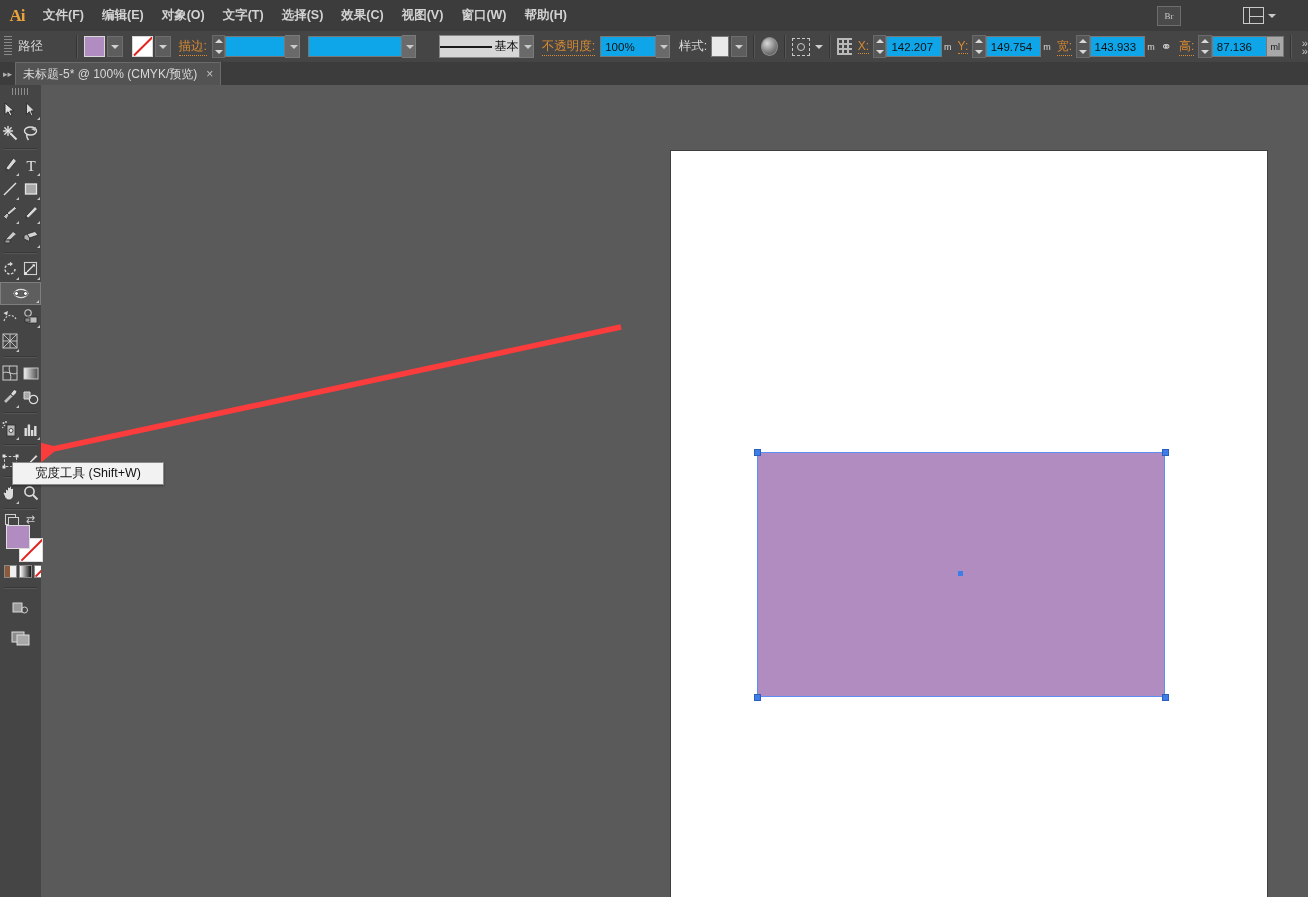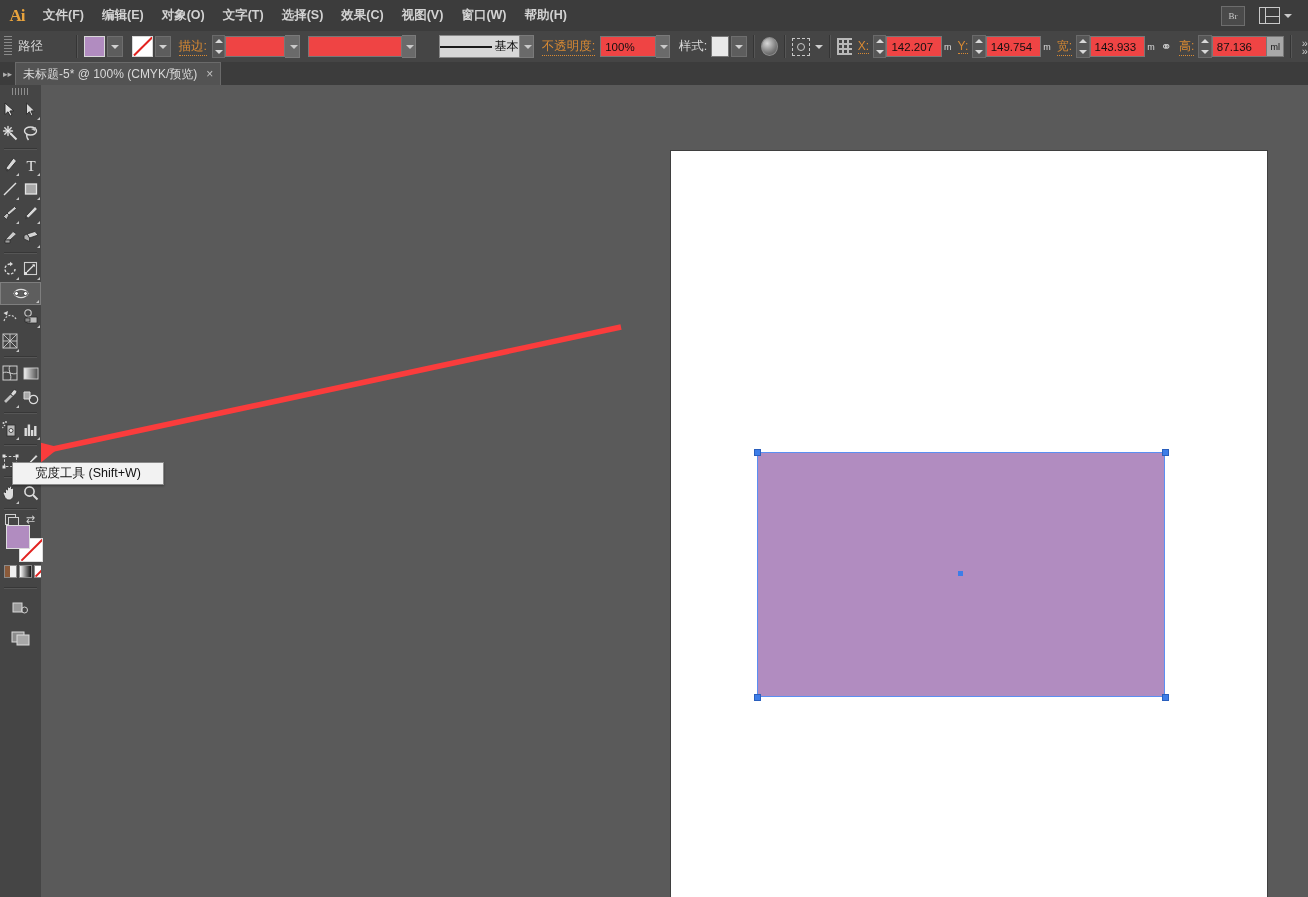--- a/index.html
+++ b/index.html
@@ -19,21 +19,21 @@
   }
   .ai-logo{
     width:34px;height:31px;display:flex;align-items:center;justify-content:center;
     color:#e8a33d;font-weight:bold;font-size:17px;font-family:"Liberation Serif",serif;
     letter-spacing:-1px;
   }
   .menu-item{
     color:#d2d2d2;font-size:12.5px;padding:0 9px;height:31px;
     display:flex;align-items:center;cursor:default;white-space:nowrap;font-weight:bold;
   }
-  .menu-right{margin-left:auto;display:flex;align-items:center;padding-right:6px;}
+  .menu-right{margin-left:auto;display:flex;align-items:center;padding-right:22px;gap:48px;}
   .br-btn{
     width:22px;height:18px;border:1px solid #6d6d6d;background:#4a4a4a;
     color:#c8c8c8;font-size:9px;display:flex;align-items:center;justify-content:center;
     margin-right:14px;font-family:"Liberation Serif",serif;
   }
   .arrange-btn{display:flex;align-items:center;margin-right:10px;}
   .arr-ico{width:19px;height:15px;border:1.5px solid #c9c9c9;display:flex;}
   .arr-ico i{display:block;border-right:1.5px solid #c9c9c9;width:7px;height:100%;}
   .arr-ico b{display:block;width:100%;height:50%;border-bottom:1.5px solid #c9c9c9;}
   .tri-dn{
@@ -74,21 +74,21 @@
   .spinner{
     width:13px;height:21px;background:#565656;border:1px solid #6a6a6a;
     display:flex;flex-direction:column;align-items:center;justify-content:space-around;
   }
   .spinner .up,.spinner .dn{
     width:0;height:0;border-left:4px solid transparent;border-right:4px solid transparent;
   }
   .spinner .up{border-bottom:4px solid #d8d8d8;}
   .spinner .dn{border-top:4px solid #d8d8d8;}
   .fieldbox{
-    height:21px;background:#ef4444;border:1px solid #777;color:#111;font-size:11.5px;
+    height:21px;background:#0ea5e9;border:1px solid #777;color:#111;font-size:11.5px;
     display:flex;align-items:center;padding:0 4px;box-sizing:border-box;
     font-family:"Liberation Sans",sans-serif;
   }
   .dropbtn{
     width:15px;height:21px;background:#6a6a6a;border:1px solid #7a7a7a;border-left:none;
     display:flex;align-items:center;justify-content:center;
   }
   .stroke-profile{
     height:21px;width:90px;background:#d7d7d7;border:1px solid #888;
     display:flex;align-items:center;justify-content:center;gap:3px;margin-left:14px;

